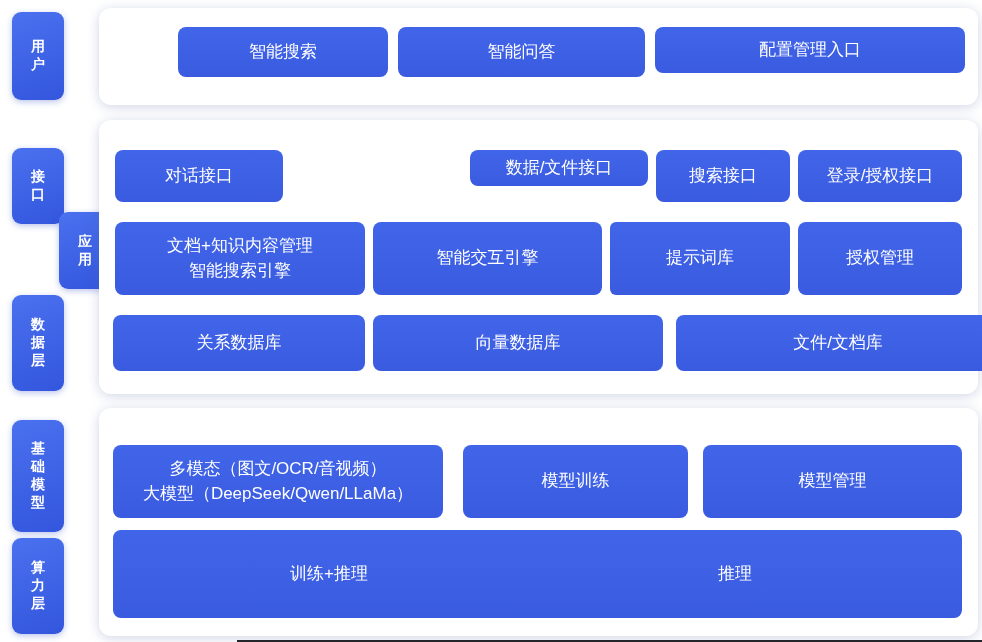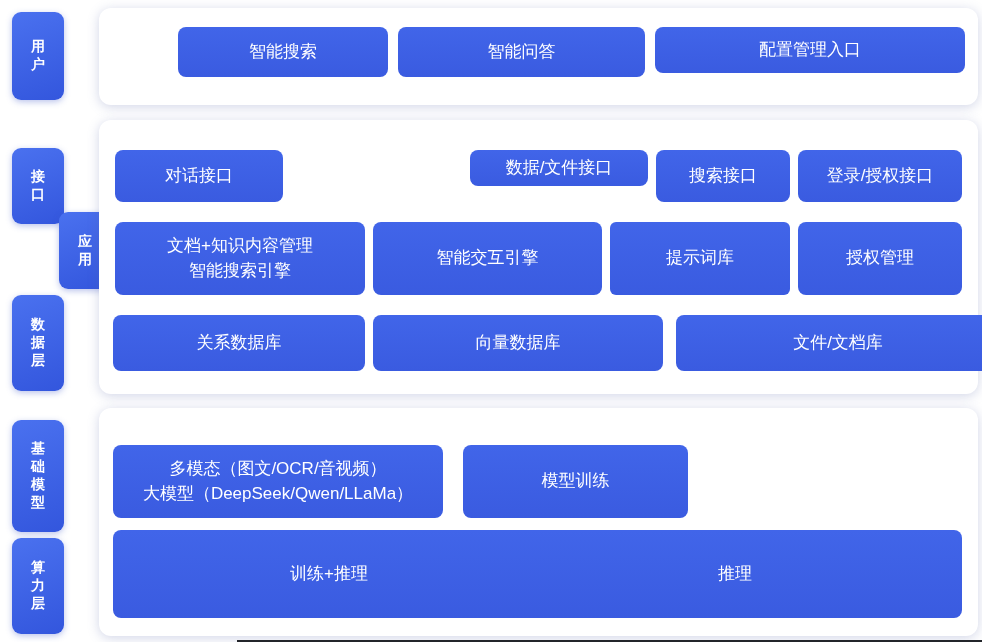--- a/index.html
+++ b/index.html
@@ -113,20 +113,21 @@
     <div class="box" style="left:14px;top:195px;width:252px;height:56px;">关系数据库</div>
     <div class="box" style="left:274px;top:195px;width:290px;height:56px;">向量数据库</div>
     <div class="box" style="left:577px;top:195px;width:324px;height:56px;">文件/文档库</div>
   </div>
 
   <div class="panel" style="left:99px;top:408px;width:879px;height:228px;">
 
     <div class="box" style="left:14px;top:37px;width:330px;height:73px;">多模态（图文/OCR/音视频）
 大模型（DeepSeek/Qwen/LLaMa）</div>
     <div class="box" style="left:364px;top:37px;width:225px;height:73px;text-align:center;">模型训练</div>
+    <div class="box" style="left:604px;top:37px;width:259px;height:73px;">模型管理</div>
 
     <div class="box" style="left:14px;top:122px;width:432px;height:88px;">训练+推理</div>
     <div class="box" style="left:409px;top:122px;width:454px;height:88px;">推理</div>
   </div>
 
   <div class="bottom-edge"></div>
 
 </div>
 
 </body></html>

